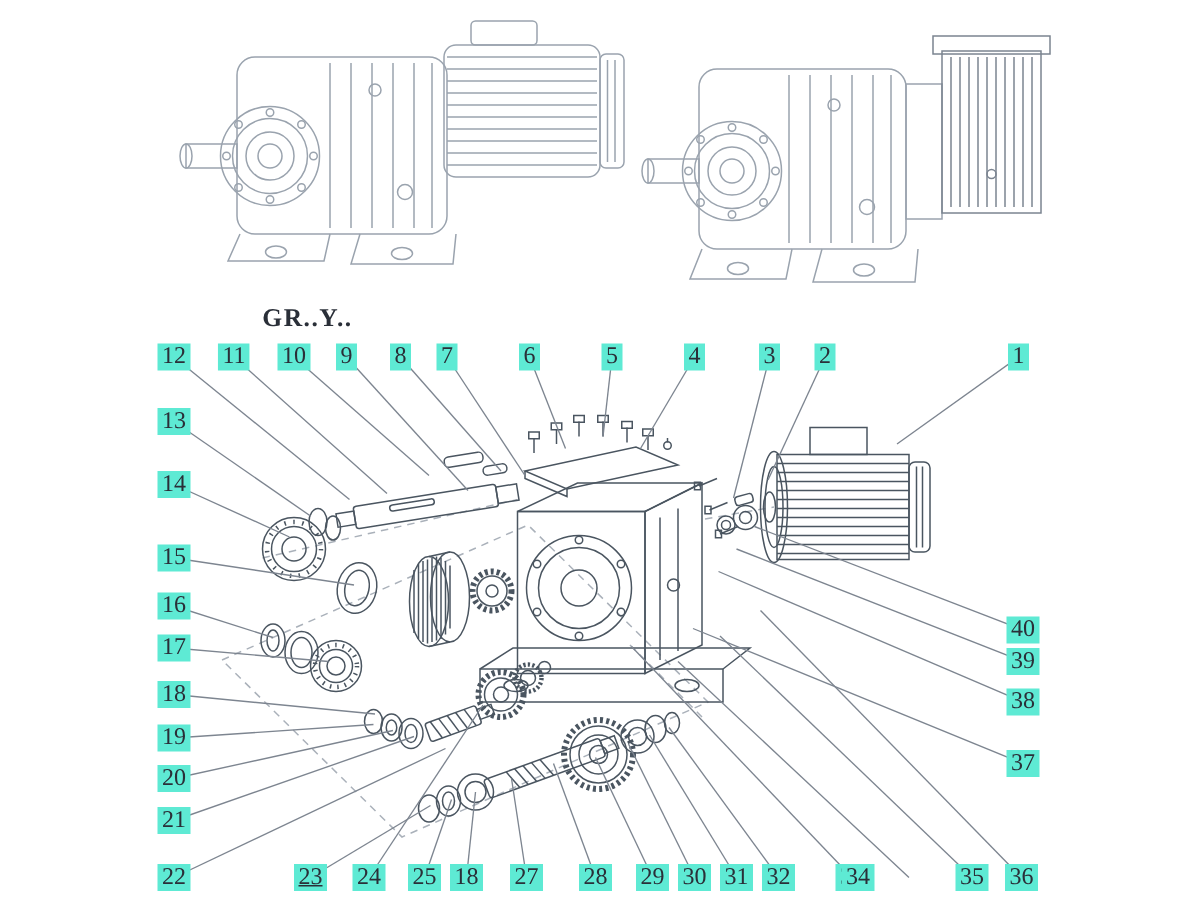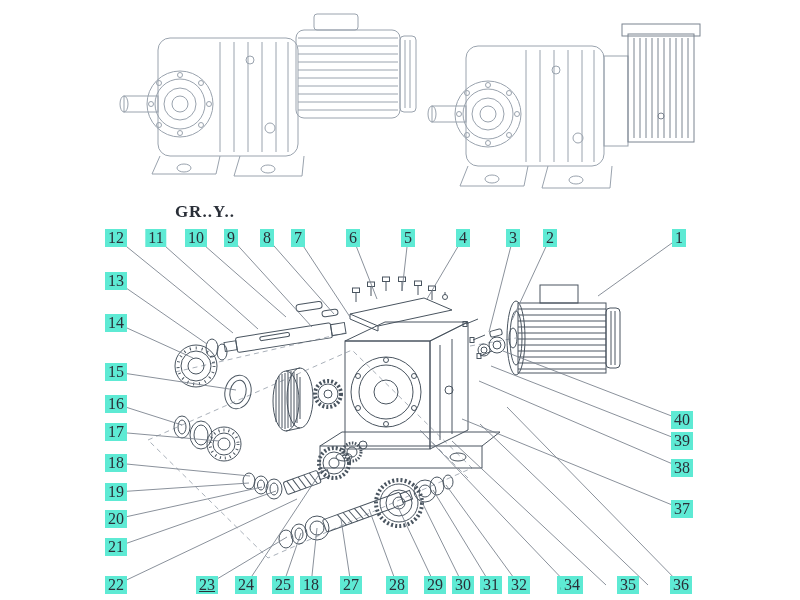--- a/index.html
+++ b/index.html
@@ -401,21 +401,21 @@
       <span class="callout" style="left: 283px; top: 585px;">25</span>
       <span class="callout" style="left: 311px; top: 585px;">18</span>
       <span class="callout" style="left: 351px; top: 585px;">27</span>
       <span class="callout" style="left: 397px; top: 585px;">28</span>
       <span class="callout" style="left: 435px; top: 585px;">29</span>
       <span class="callout" style="left: 463px; top: 585px;">30</span>
       <span class="callout" style="left: 491px; top: 585px;">31</span>
       <span class="callout" style="left: 519px; top: 585px;">32</span>
       <span class="callout" style="left: 568px; top: 585px;">33</span>
       <span class="callout" style="left: 572px; top: 585px;">34</span>
-      <span class="callout" style="left: 628px; top: 585px;">35</span>
+      <span class="callout" style="left: 648px; top: 585px;">35</span>
       <span class="callout" style="left: 681px; top: 585px;">36</span>
       <span class="callout" style="left: 682px; top: 509px;">37</span>
       <span class="callout" style="left: 682px; top: 468px;">38</span>
       <span class="callout" style="left: 682px; top: 441px;">39</span>
       <span class="callout" style="left: 682px; top: 420px;">40</span>
     </div>
 
 </div>
 
 </body></html>

